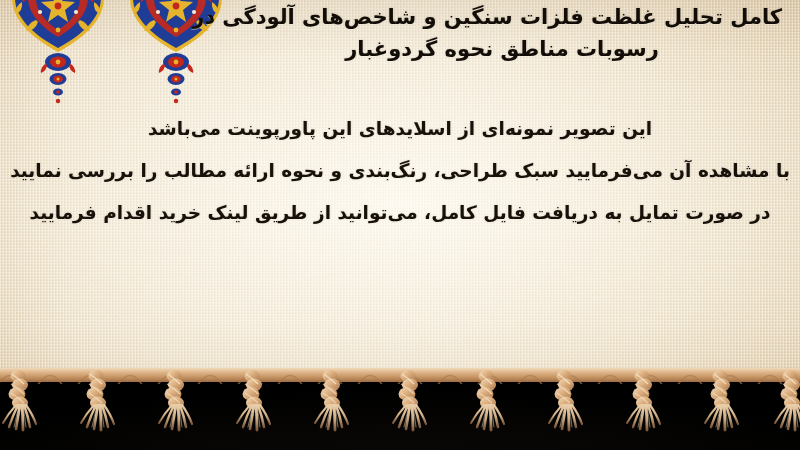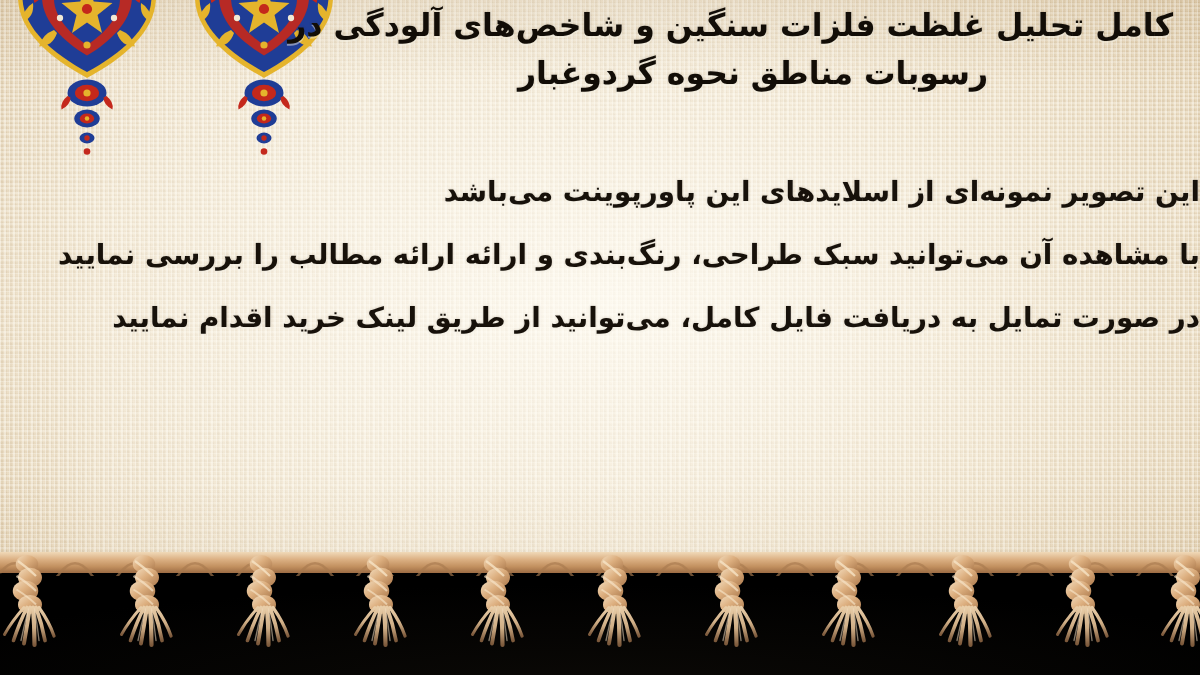--- a/index.html
+++ b/index.html
@@ -101,21 +101,21 @@
       0 1px 0 rgba(255,252,240,0.45),
       0 0 2px rgba(60,40,16,0.25);
     white-space: nowrap;
   }
 
   .body-block {
     position: absolute;
     top: 108px;
     left: 0;
     right: 0;
-    text-align: right;
+    text-align: center;
     direction: rtl;
   }
   .body-line {
     font-size: 18.5px;
     font-weight: 700;
     color: #17110a;
     line-height: 2.28;
     letter-spacing: 0.1px;
     text-shadow:
       0 1px 0 rgba(255,252,242,0.40),
@@ -218,22 +218,22 @@
     </g>
   </svg>
 
   <div class="title-block">
     <div class="title-line">کامل تحلیل غلظت فلزات سنگین و شاخص‌های آلودگی در</div>
     <div class="title-line">رسوبات مناطق نحوه گردوغبار</div>
   </div>
 
   <div class="body-block">
     <div class="body-line">این تصویر نمونه‌ای از اسلایدهای این پاورپوینت می‌باشد</div>
-    <div class="body-line">با مشاهده آن می‌توانید سبک طراحی، رنگ‌بندی و ارائه ارائه مطالب را بررسی نمایید</div>
-    <div class="body-line">در صورت تمایل به دریافت فایل کامل، می‌توانید از طریق لینک خرید اقدام نمایید</div>
+    <div class="body-line">با مشاهده آن می‌فرمایید سبک طراحی، رنگ‌بندی و نحوه ارائه مطالب را بررسی نمایید</div>
+    <div class="body-line">در صورت تمایل به دریافت فایل کامل، می‌توانید از طریق لینک خرید اقدام فرمایید</div>
   </div>
 
   <div class="bottom-band"></div>
 
   <svg class="rope" viewBox="0 0 800 18" preserveAspectRatio="none">
     <defs>
       <linearGradient id="ropeGrad" x1="0" y1="0" x2="0" y2="1">
         <stop offset="0%" stop-color="#f0d9b8"></stop>
         <stop offset="35%" stop-color="#dcb184"></stop>
         <stop offset="70%" stop-color="#c2905f"></stop>

